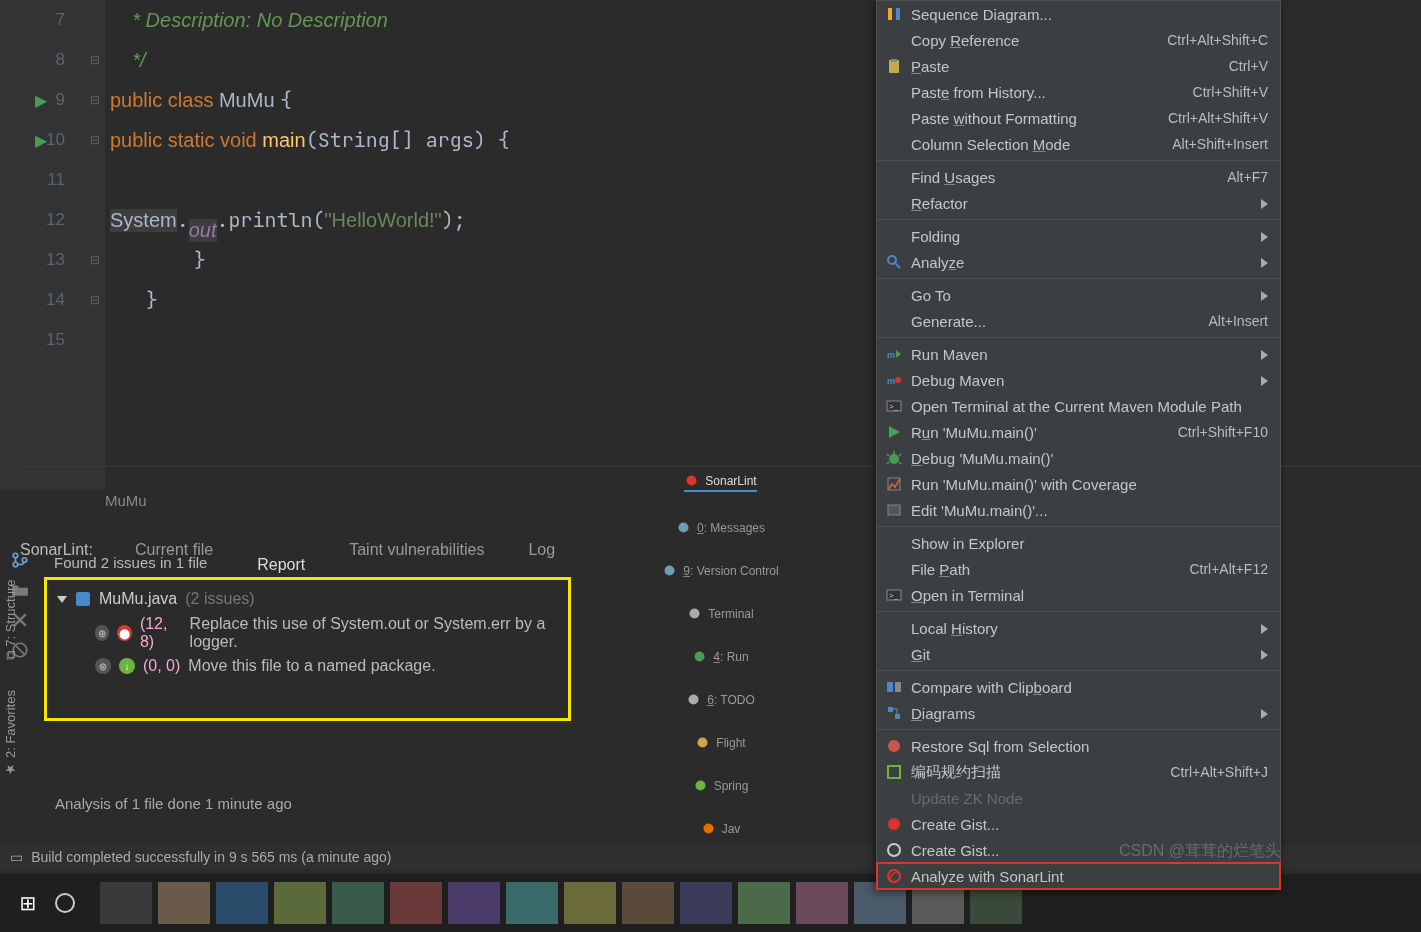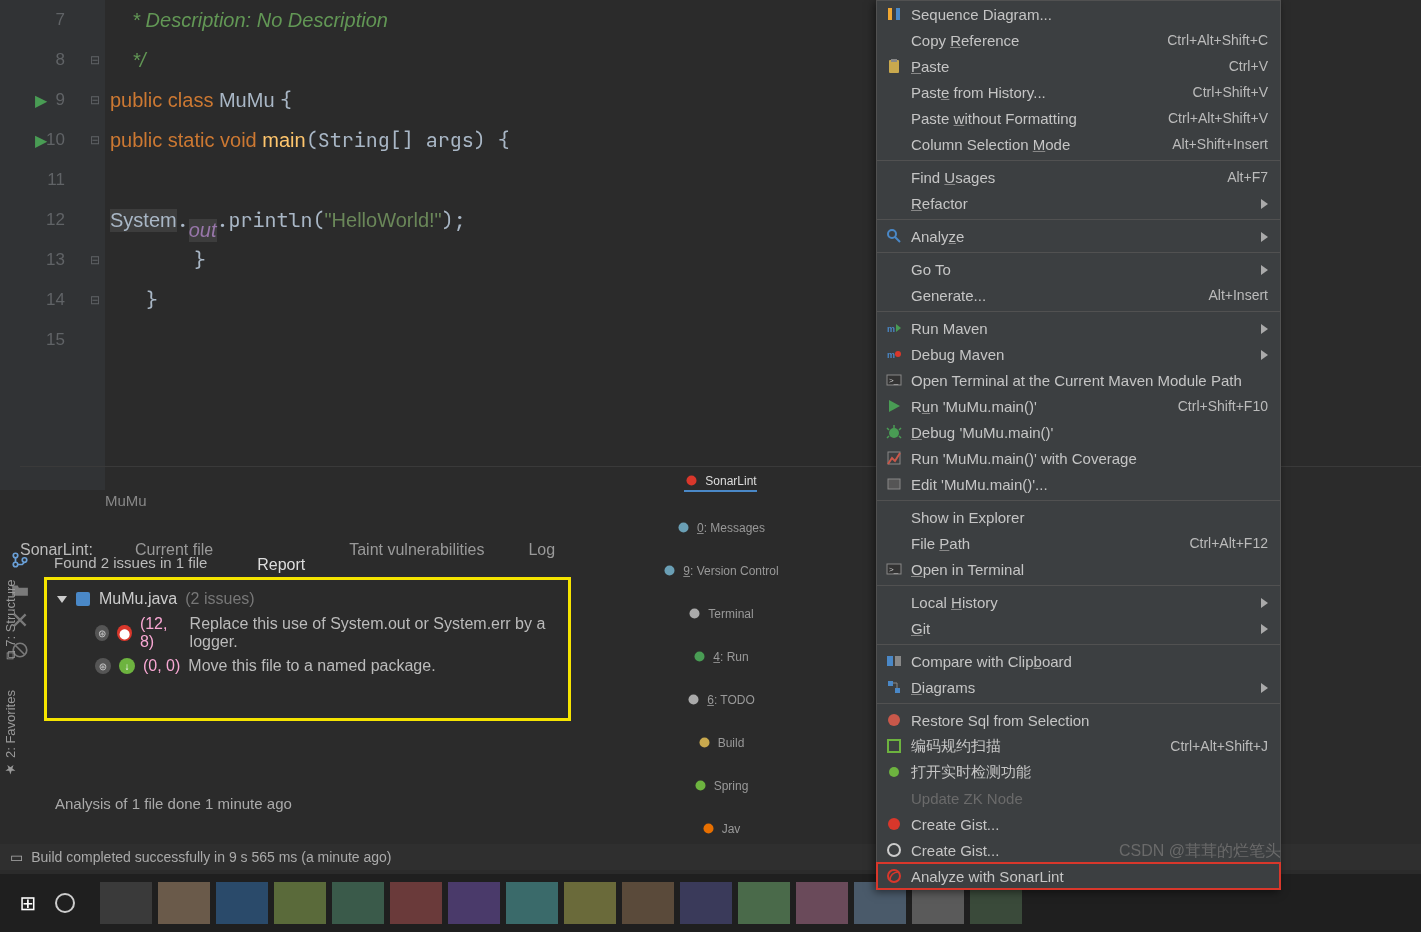--- a/index.html
+++ b/index.html
@@ -217,21 +217,21 @@
         </svg>
       </span>
       <span><span class="und">6</span>: TODO</span>
     </div>
     <div class="bt">
       <span class="bico">
         <svg viewBox="0 0 15 15">
           <circle cx="7.5" cy="7.5" r="5" fill="#c9a94e"></circle>
         </svg>
       </span>
-      <span>Build</span>
+      <span>Flight</span>
     </div>
     <div class="bt">
       <span class="bico">
         <svg viewBox="0 0 15 15">
           <circle cx="7.5" cy="7.5" r="5" fill="#6db33f"></circle>
         </svg>
       </span>
       <span>Spring</span>
     </div>
     <div class="bt">
@@ -314,20 +314,24 @@
     <div class="cm-item">
       <span>Find <span class="und">U</span>sages</span>
       <span class="sc">Alt+F7</span>
     </div>
     <div class="cm-item">
       <span><span class="und">R</span>efactor</span>
       <span class="arr"><span class="tri-r"></span></span>
     </div>
     <div class="cm-sep"></div>
     <div class="cm-item">
+      <span>Folding</span>
+      <span class="arr"><span class="tri-r"></span></span>
+    </div>
+    <div class="cm-item">
       <span class="cico">
         <svg width="16" height="16">
           <circle cx="6" cy="6" r="4" fill="none" stroke="#4a88c7" stroke-width="2"></circle>
           <path d="M9 9l5 5" stroke="#4a88c7" stroke-width="2"></path>
         </svg>
       </span>
       <span>Analy<span class="und">z</span>e</span>
       <span class="arr"><span class="tri-r"></span></span>
     </div>
     <div class="cm-sep"></div>
@@ -462,28 +466,20 @@
     </div>
     <div class="cm-item">
       <span class="cico">
         <svg width="16" height="16">
           <rect x="2" y="2" width="12" height="12" fill="none" stroke="#6db33f" stroke-width="2"></rect>
         </svg>
       </span>
       <span>编码规约扫描</span>
       <span class="sc">Ctrl+Alt+Shift+J</span>
     </div>
-    <div class="cm-item">
-      <span class="cico">
-        <svg width="16" height="16">
-          <circle cx="8" cy="8" r="5" fill="#6db33f"></circle>
-        </svg>
-      </span>
-      <span>打开实时检测功能</span>
-    </div>
     <div class="cm-item disabled">
       <span>Update ZK Node</span>
     </div>
     <div class="cm-item">
       <span class="cico">
         <svg width="16" height="16">
           <path d="M8 2a6 6 0 100 12A6 6 0 008 2z" fill="#d9372b"></path>
         </svg>
       </span>
       <span>Create Gist...</span>

